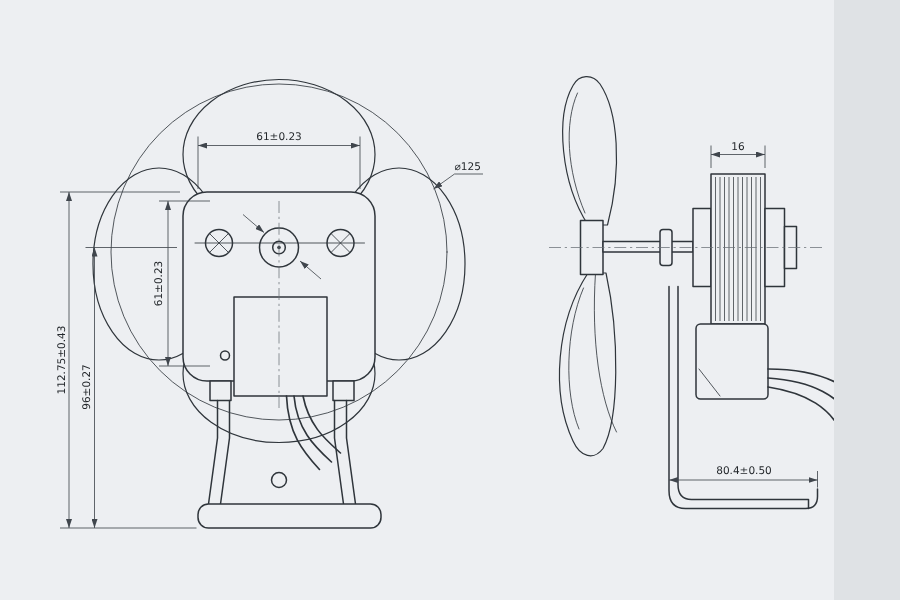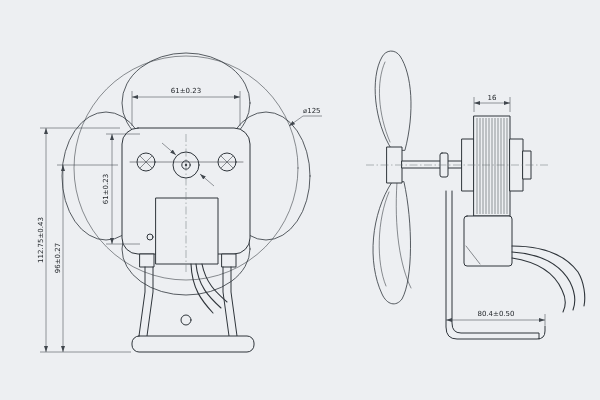--- a/index.html
+++ b/index.html
@@ -1,16 +1,16 @@
 <!DOCTYPE html>
 <html><head>
 <meta charset="utf-8">
 <style>
   html,body{margin:0;padding:0;background:#dfe2e5;}
-  .canvas{position:relative;width:600px;height:400px;background:#edeff2;overflow:hidden;}
+  .canvas{position:relative;width:556px;height:400px;background:#edeff2;overflow:hidden;}
   svg{display:block;}
   .ln{fill:none;stroke:#2f353b;stroke-width:1;stroke-linecap:round;stroke-linejoin:round;}
   .med{stroke-width:.8;}
   .thin{stroke-width:.55;}
   .bg{fill:#edeff2;}
   .dim{fill:none;stroke:#40464d;stroke-width:.55;}
   .cl{fill:none;stroke:#6a7077;stroke-width:.5;stroke-dasharray:8 2.5 1.5 2.5;}
   .hatch{fill:none;stroke:#2f353b;stroke-width:.5;}
   .wire{fill:none;stroke:#2f353b;stroke-width:1.1;stroke-linecap:round;}
   text.dimtxt{fill:#23272b;font-family:"DejaVu Sans","Liberation Sans",sans-serif;font-size:7px;}

